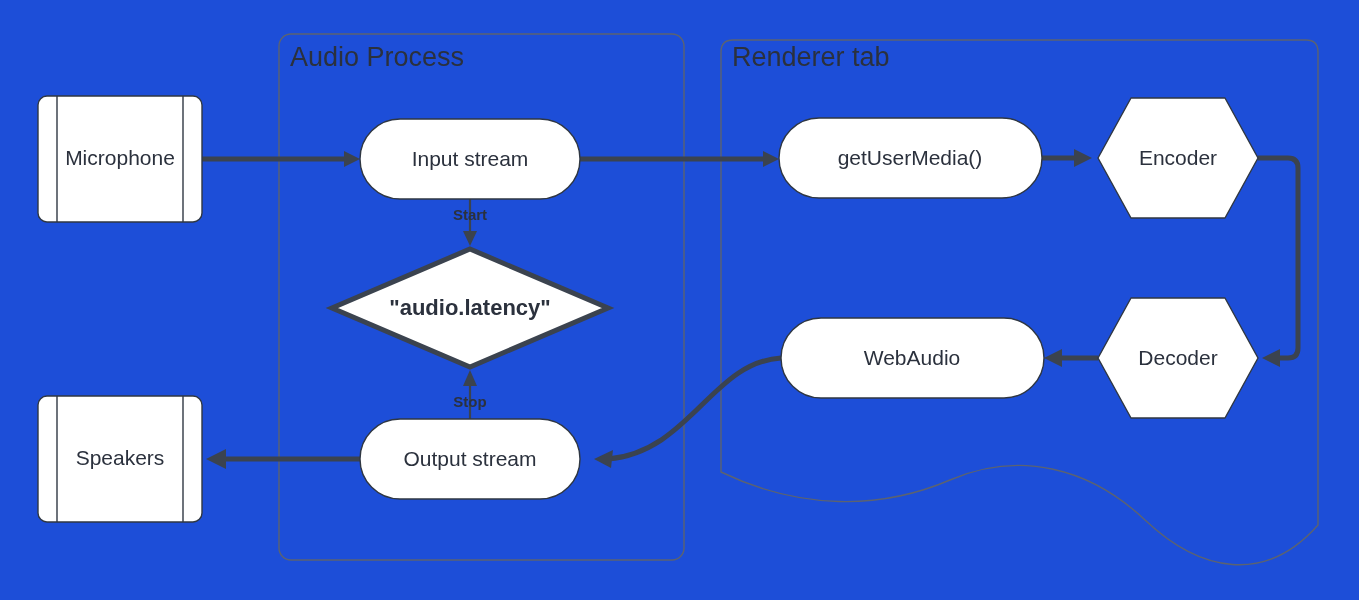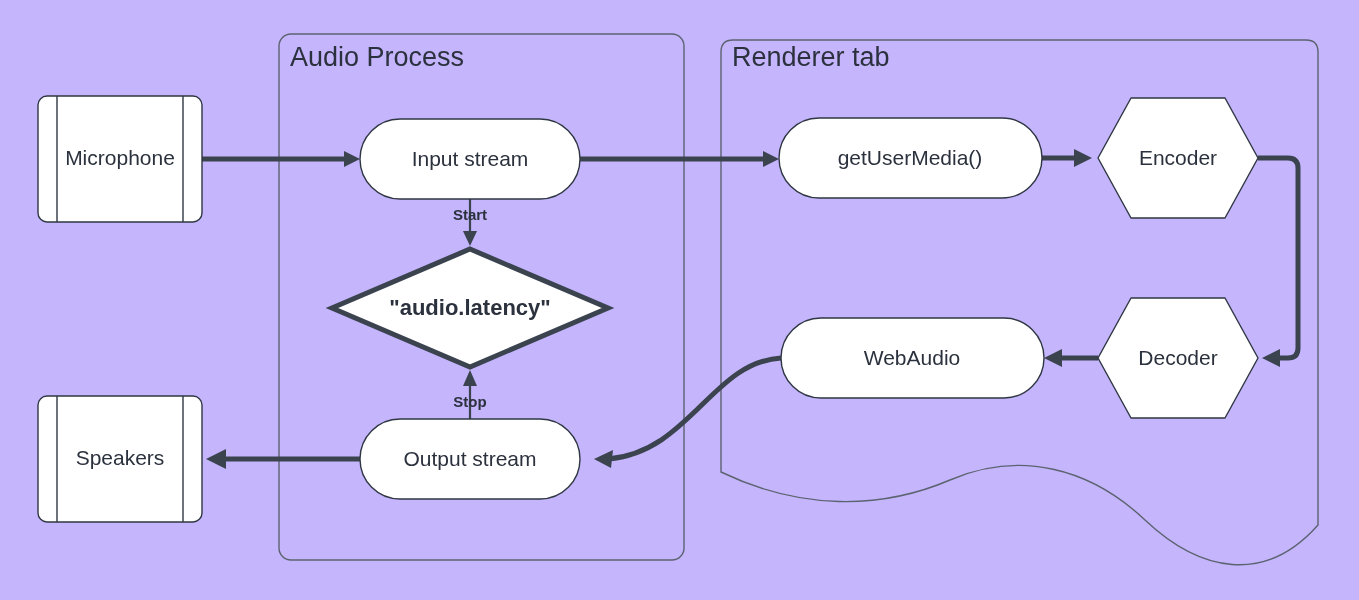--- a/index.html
+++ b/index.html
@@ -8,21 +8,21 @@
     padding: 0;
     background: #ffffff;
   }
   body {
     font-family: "Liberation Sans", sans-serif;
   }
   #canvas {
     position: relative;
     width: 1359px;
     height: 600px;
-    background: #c4b5fd;
+    background: #1d4ed8;
     overflow: hidden;
   }
   #canvas svg {
     position: absolute;
     top: 0;
     left: 0;
     width: 1359px;
     height: 600px;
   }
   .shape-stroke {

